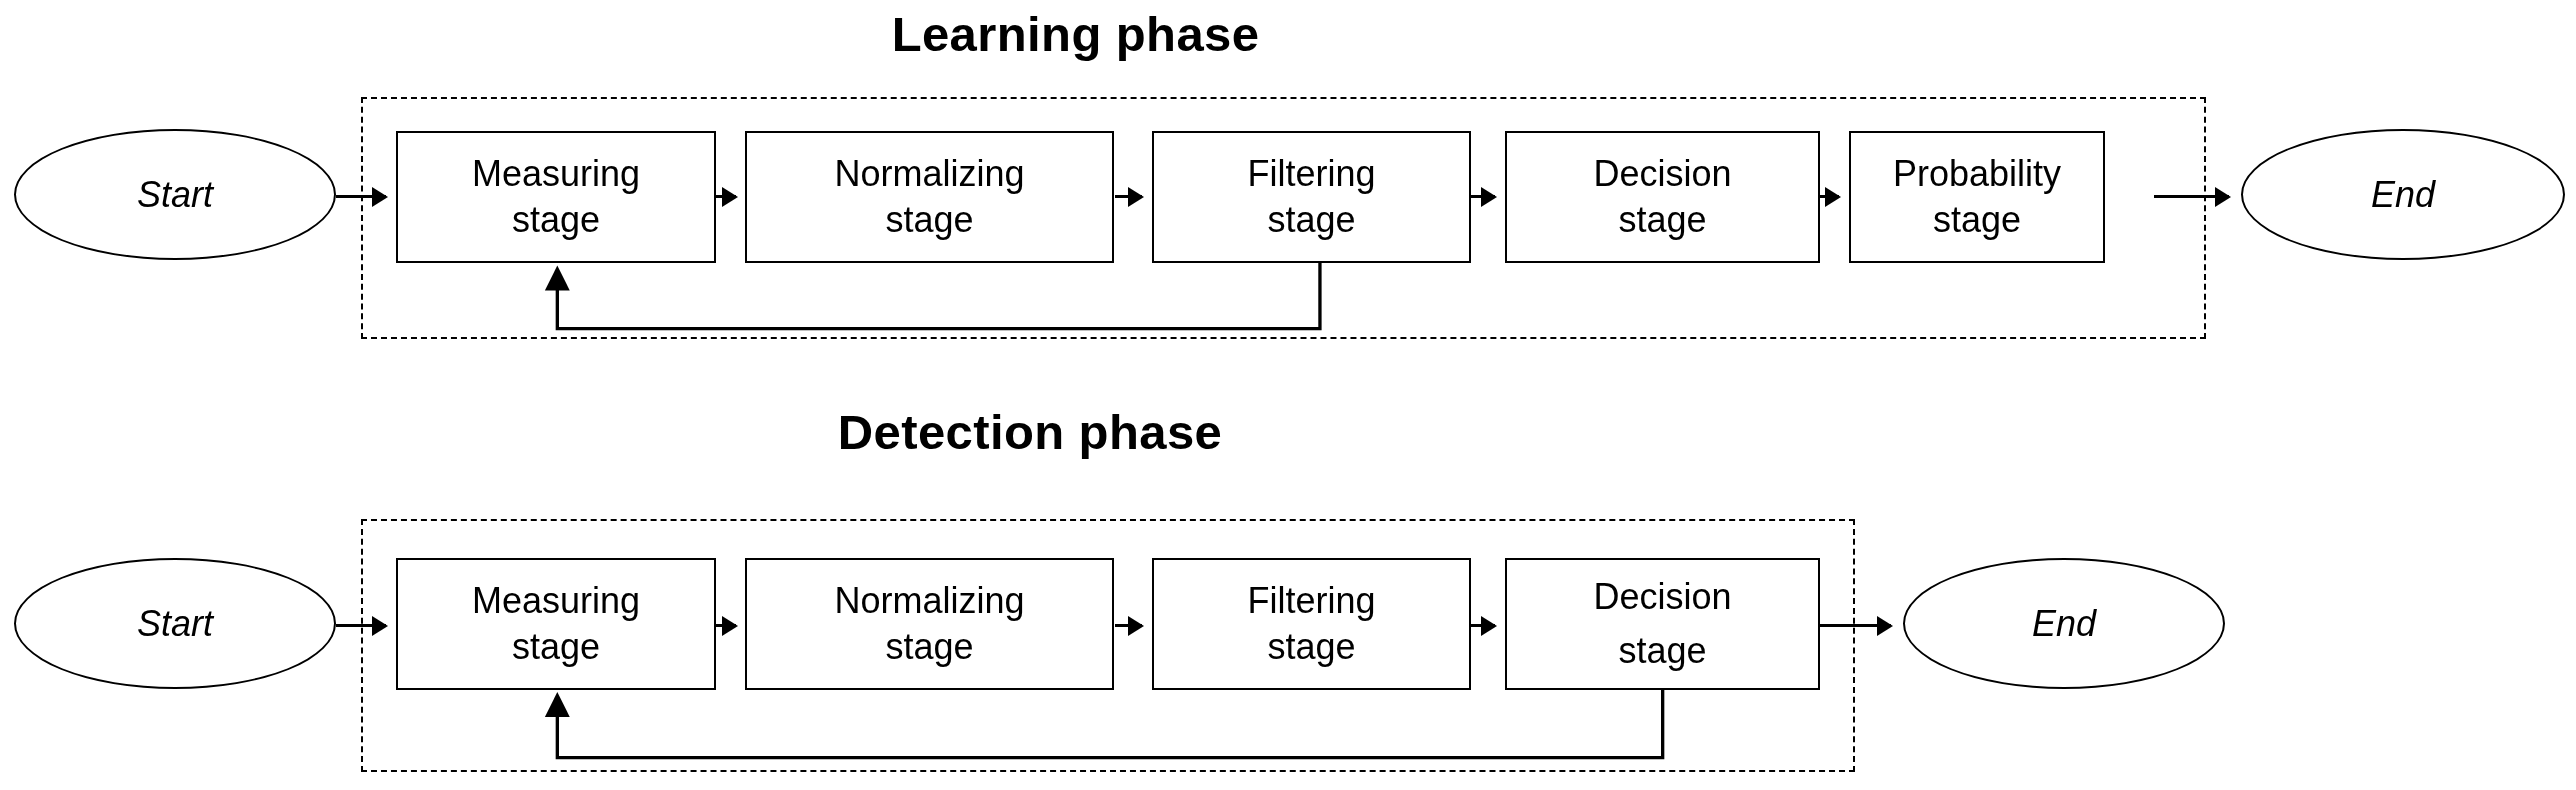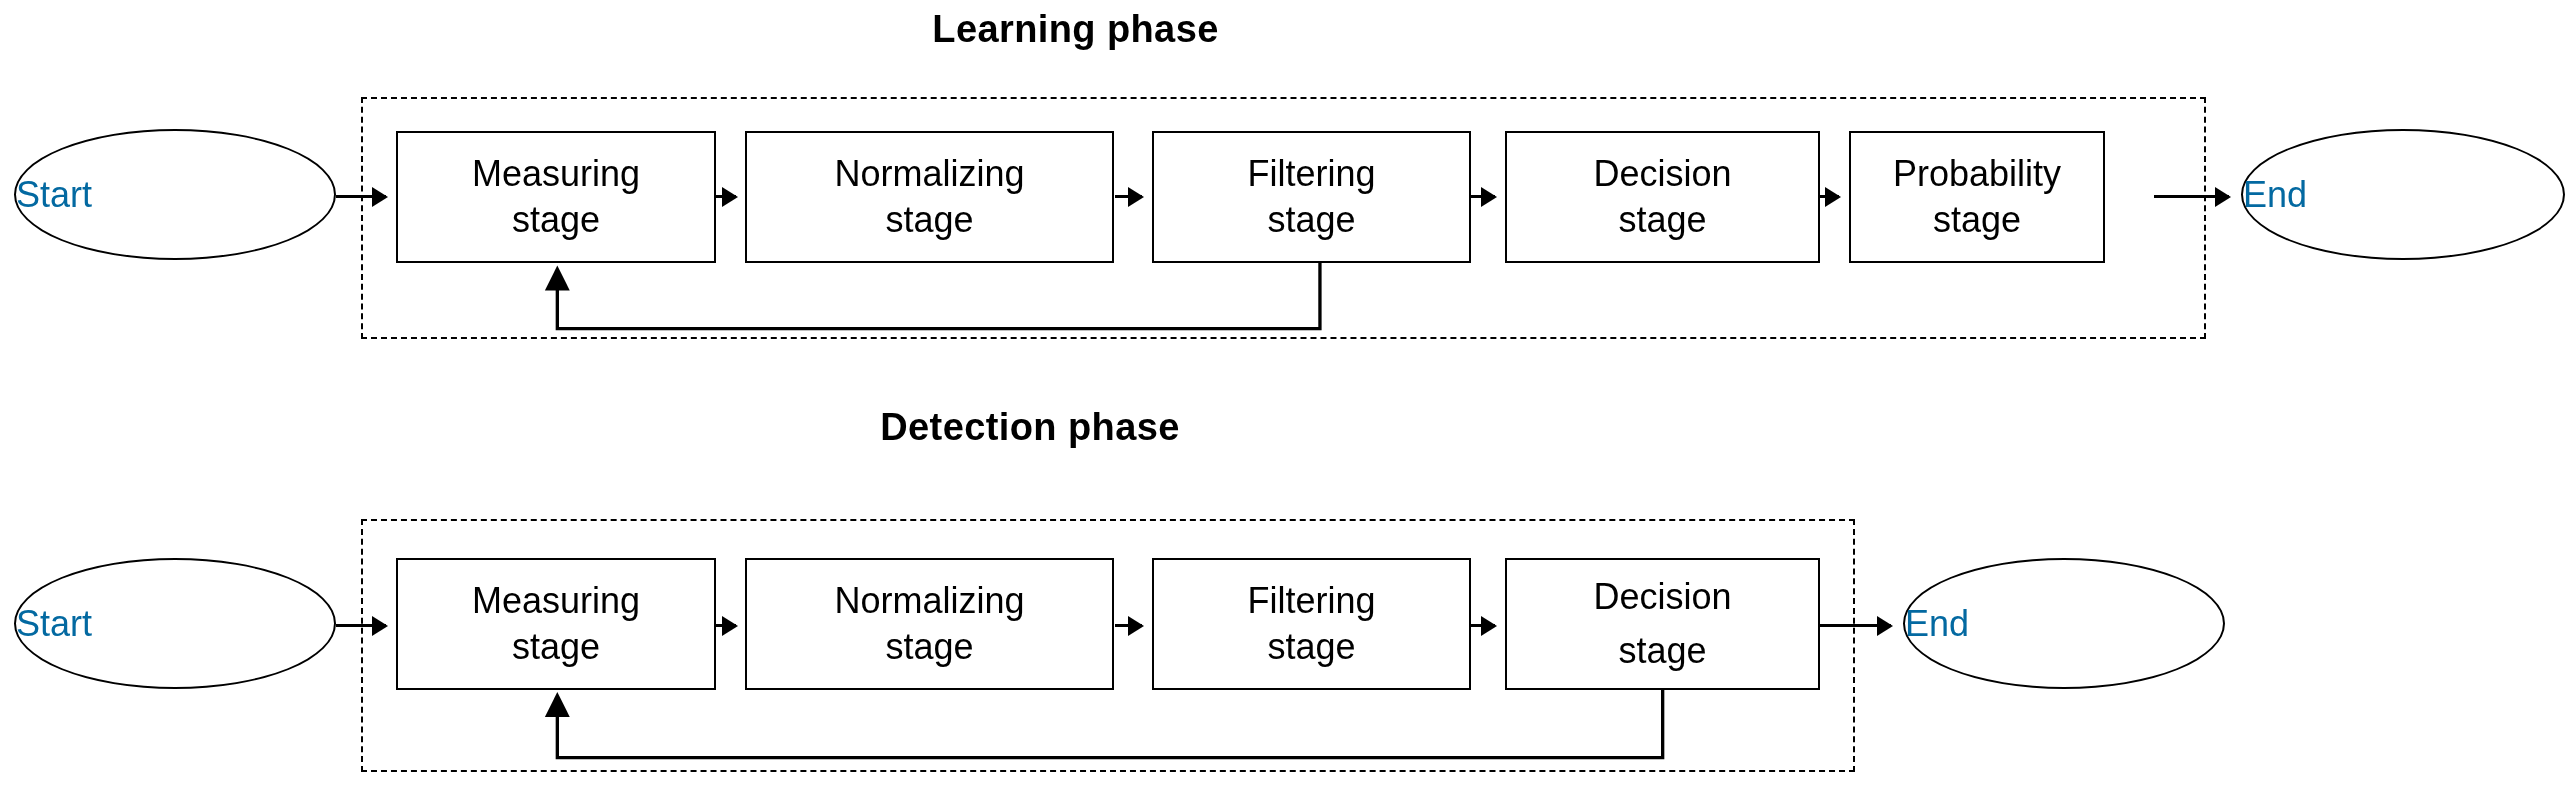--- a/index.html
+++ b/index.html
@@ -3,21 +3,21 @@
 <meta charset="utf-8">
 <title>Learning and Detection phase flowcharts</title>
 <style>
   html,body{margin:0;padding:0;background:#ffffff;}
   body{font-family:"Liberation Sans", sans-serif;color:#000;}
   #canvas{position:relative;width:2576px;height:790px;background:#fff;overflow:hidden;}
 
   .phase-title{
     position:absolute;
     font-weight:bold;
-    font-size:38px;
+    font-size:49px;
     line-height:1;
     letter-spacing:0.4px;
     white-space:nowrap;
     text-align:center;
     color:#000;
   }
 
   .dashed-region{
     position:absolute;
     border:2.5px dashed #000;
@@ -41,22 +41,24 @@
   .stage-box .l1,.stage-box .l2{display:block;white-space:nowrap;}
 
   .terminator{
     position:absolute;
     border:2.5px solid #000;
     border-radius:50%;
     box-sizing:border-box;
     background:#fff;
     display:flex;
     align-items:center;
+    justify-content:center;
     font-size:36px;
-    color:#0369a1;
+    color:#000000;
+    font-style:italic;
   }
 
   
   .conn{position:absolute;height:3.3px;background:#000;}
   .conn::after{
     content:"";
     position:absolute;
     right:-1.7px;
     top:50%;
     transform:translateY(-50%);

